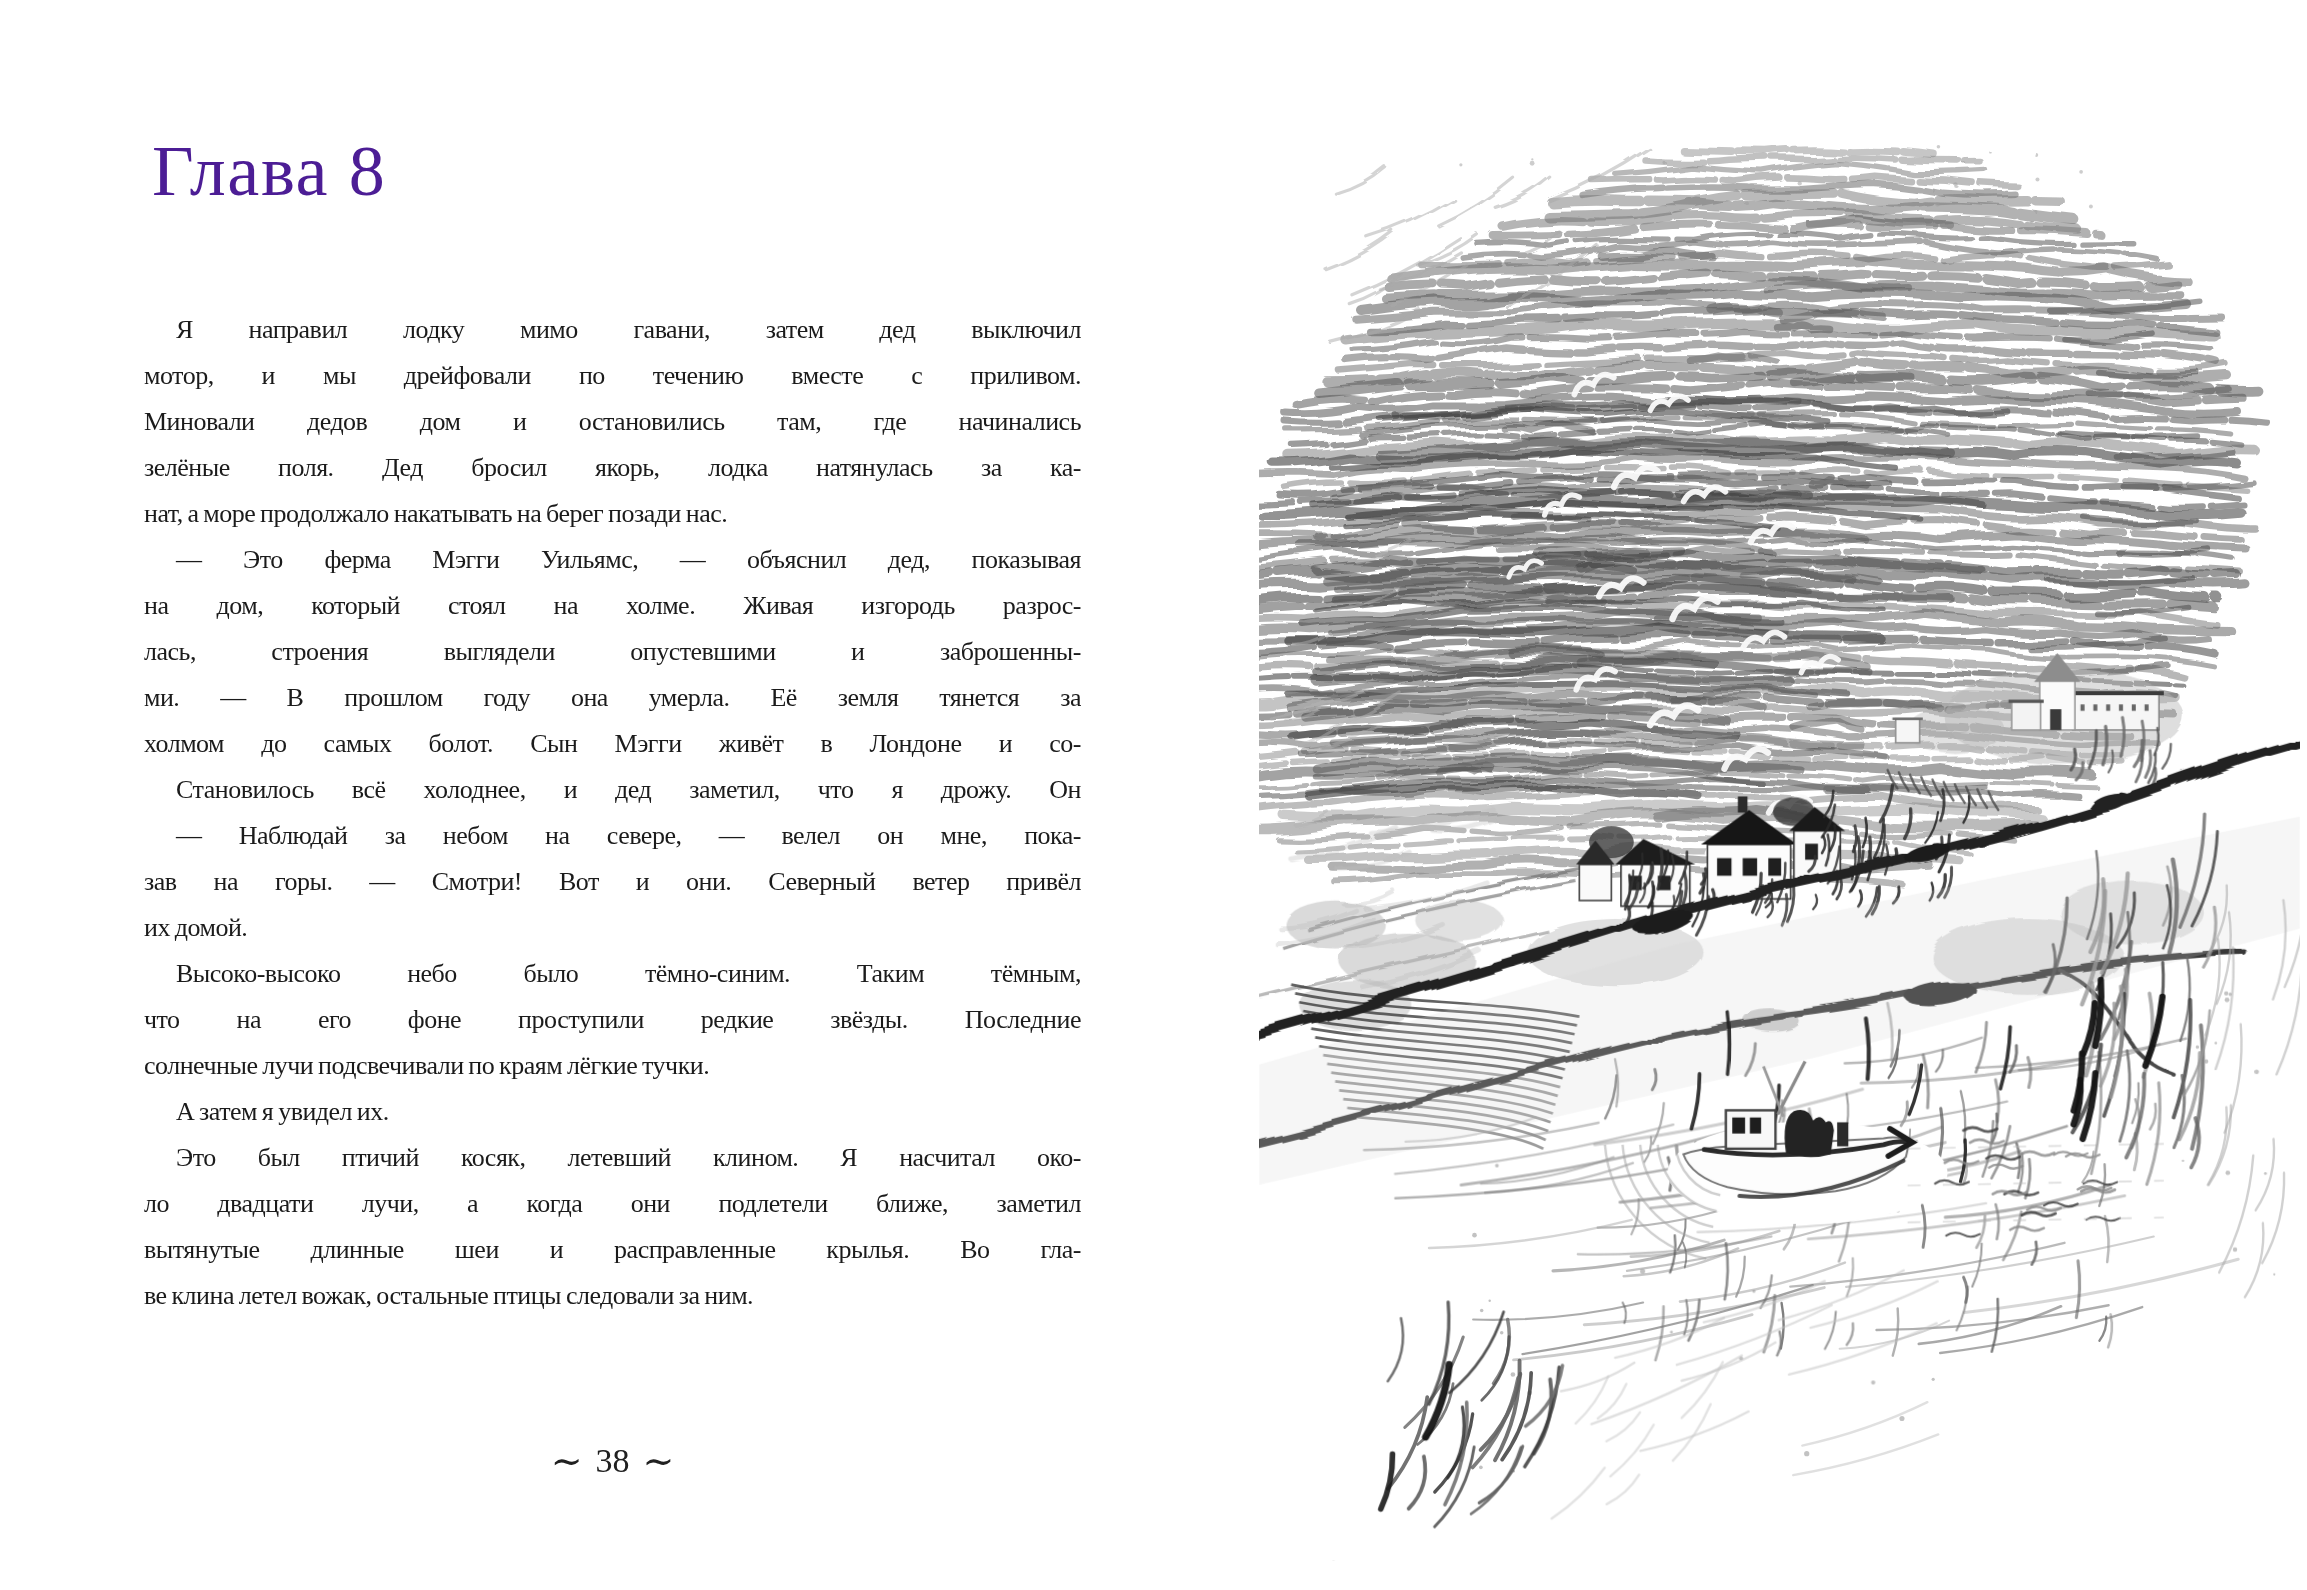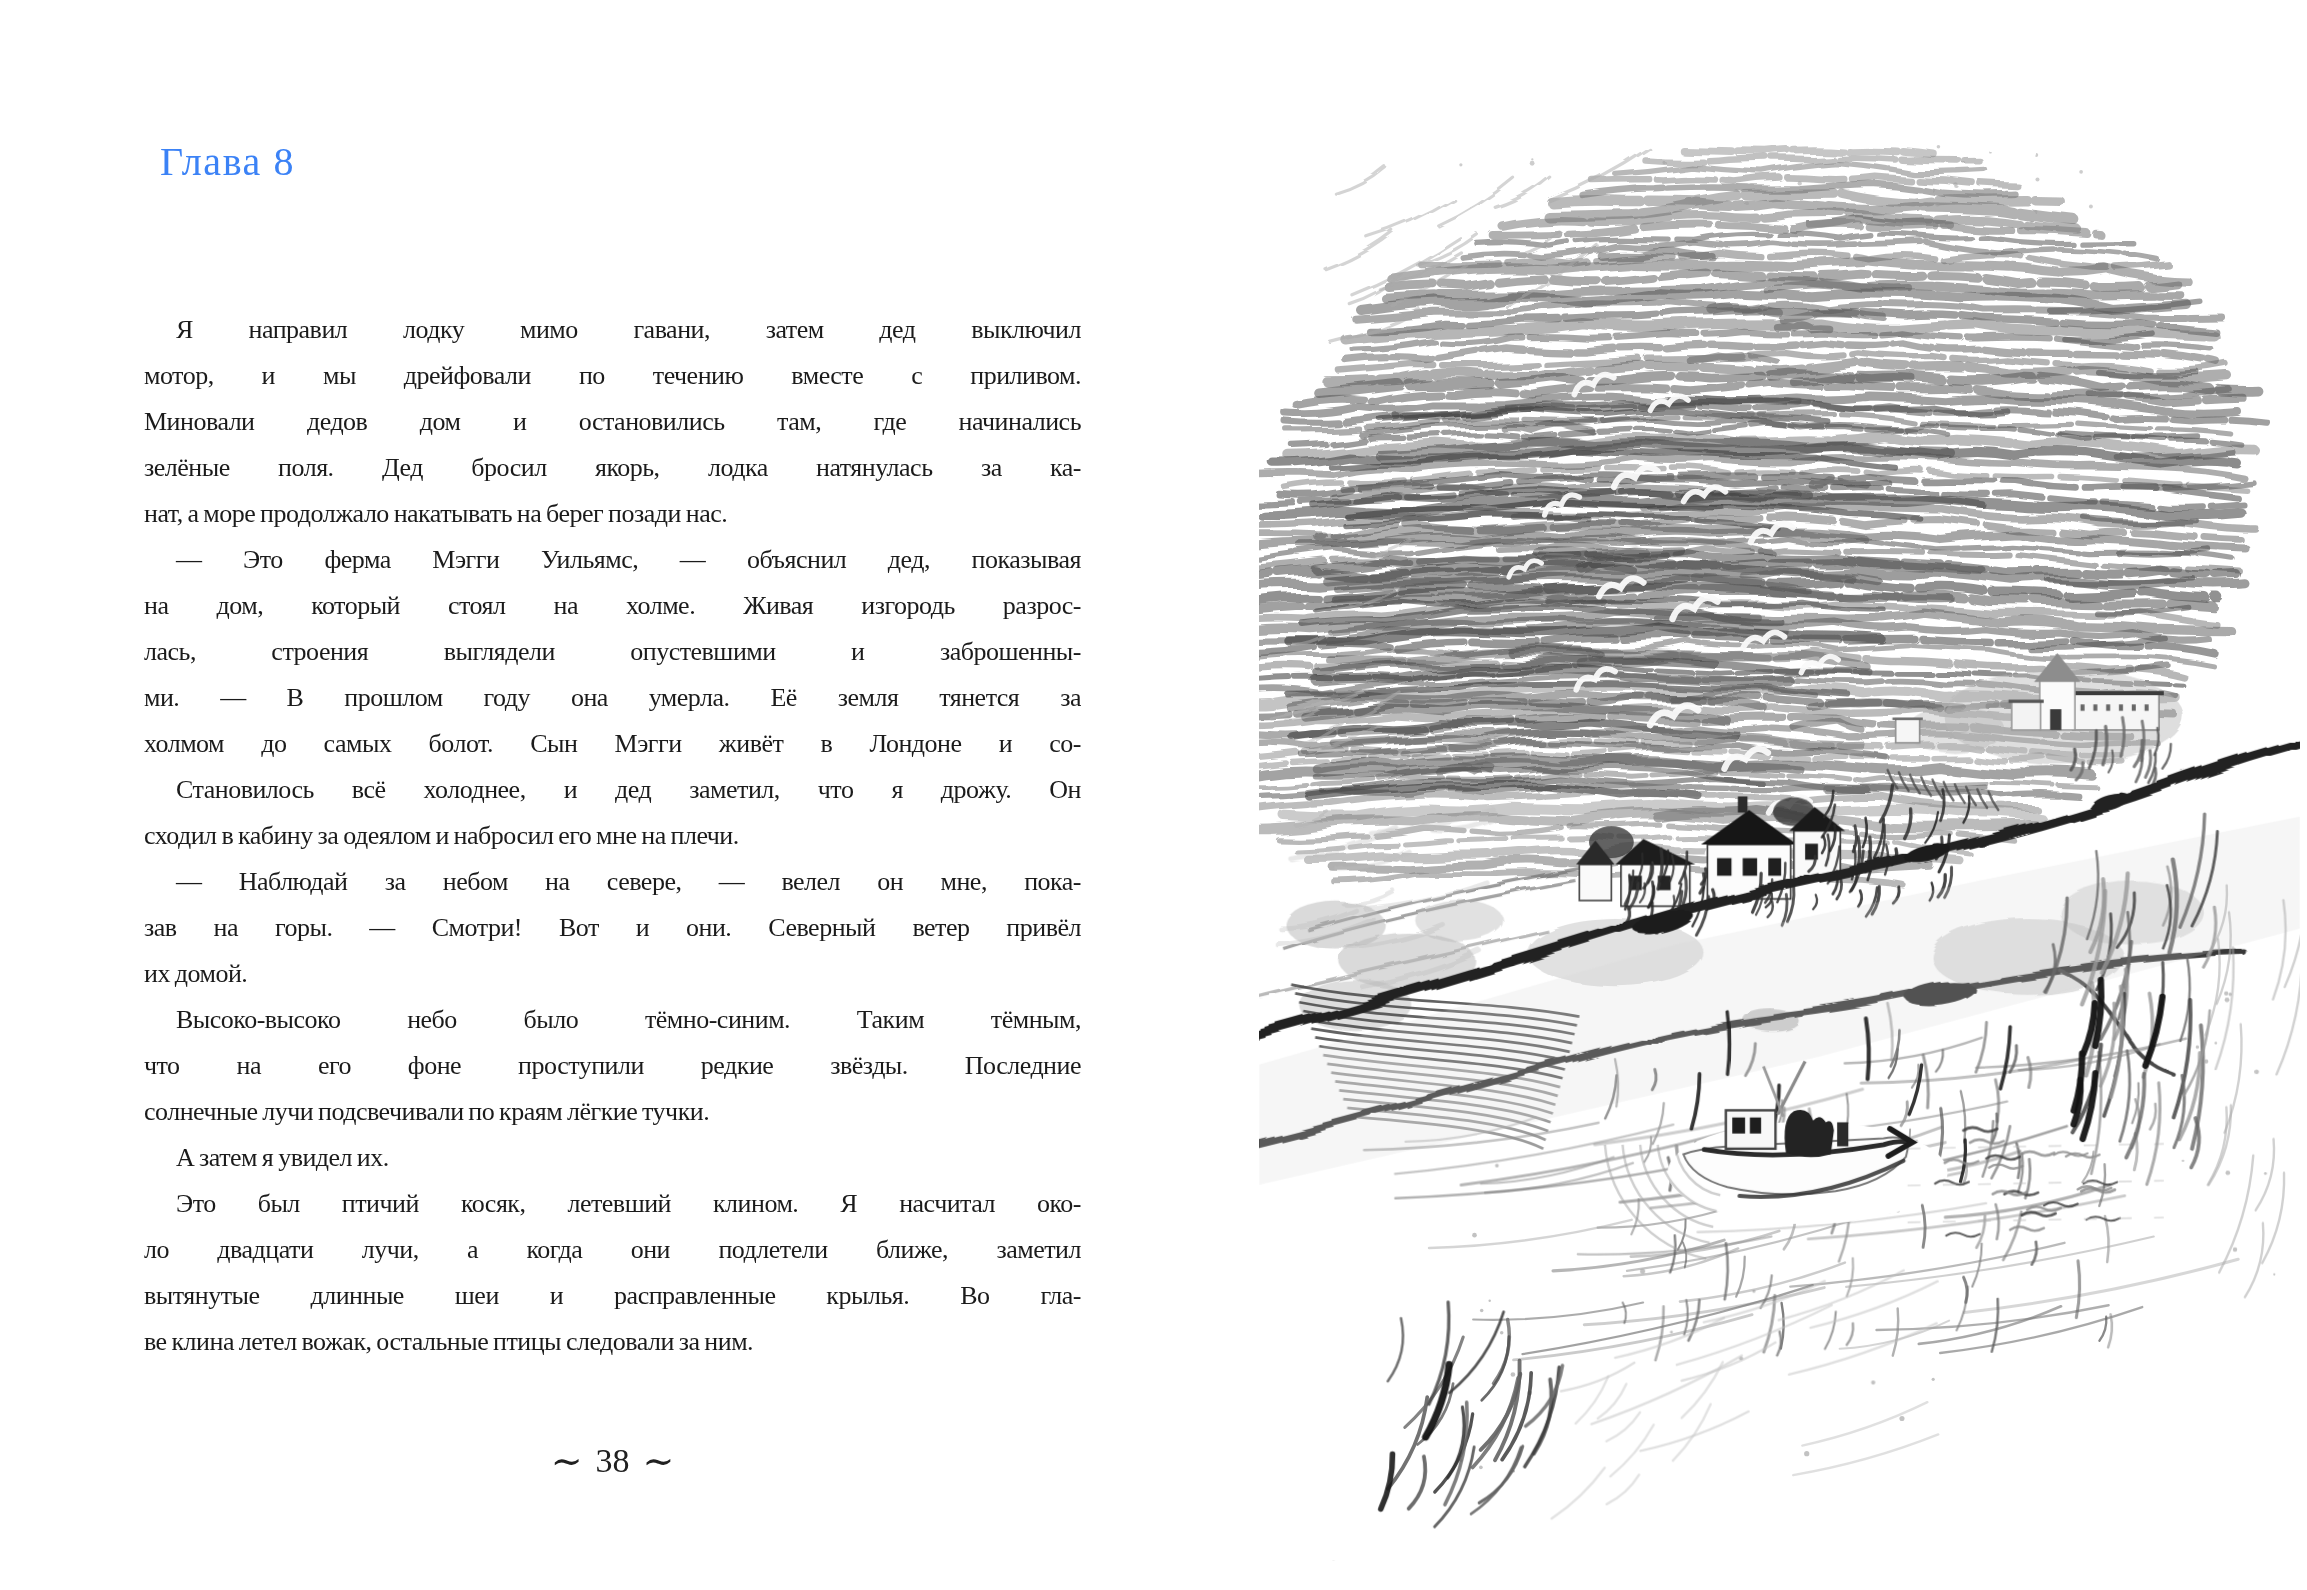--- a/index.html
+++ b/index.html
@@ -10,23 +10,23 @@
     color:#1b1b1b;
     position:relative;
     overflow:hidden;
   }
   .page{position:absolute;top:0;height:1591px;}
   .page-left{left:0;width:1154px;}
   .page-right{left:1154px;width:1154px;}
 
   .chapter-title{
     position:absolute;left:144px;top:122px;
-    margin:16px;
-    font-size:40px;font-weight:400;letter-spacing:1.6px;
-    color:#3b82f6;
+    margin:8px;
+    font-size:72px;font-weight:400;letter-spacing:1.6px;
+    color:#4c1d95;
   }
   .text-column{
     position:absolute;left:144px;top:307px;width:937px;
   }
   .line{
     height:46px;line-height:46px;
     font-size:26px;
     letter-spacing:-0.5px;word-spacing:-1.2px;
     text-align:justify;text-align-last:justify;
     overflow:hidden;
@@ -60,21 +60,20 @@
       <div class="line">мотор, и мы дрейфовали по течению вместе с приливом.</div>
       <div class="line">Миновали дедов дом и остановились там, где начинались</div>
       <div class="line">зелёные поля. Дед бросил якорь, лодка натянулась за ка-</div>
       <div class="line last">нат, а море продолжало накатывать на берег позади нас.</div>
       <div class="line indent">— Это ферма Мэгги Уильямс, — объяснил дед, показывая</div>
       <div class="line">на дом, который стоял на холме. Живая изгородь разрос-</div>
       <div class="line">лась, строения выглядели опустевшими и заброшенны-</div>
       <div class="line">ми. — В прошлом году она умерла. Её земля тянется за</div>
       <div class="line">холмом до самых болот. Сын Мэгги живёт в Лондоне и со-</div>
       <div class="line indent">Становилось всё холоднее, и дед заметил, что я дрожу. Он</div>
-      <div class="line last">сходил в кабину за одеялом и набросил его мне на плечи.</div>
       <div class="line indent">— Наблюдай за небом на севере, — велел он мне, пока-</div>
       <div class="line">зав на горы. — Смотри! Вот и они. Северный ветер привёл</div>
       <div class="line last">их домой.</div>
       <div class="line indent">Высоко-высоко небо было тёмно-синим. Таким тёмным,</div>
       <div class="line">что на его фоне проступили редкие звёзды. Последние</div>
       <div class="line last">солнечные лучи подсвечивали по краям лёгкие тучки.</div>
       <div class="line indent last">А затем я увидел их.</div>
       <div class="line indent">Это был птичий косяк, летевший клином. Я насчитал око-</div>
       <div class="line">ло двадцати лучи, а когда они подлетели ближе, заметил</div>
       <div class="line">вытянутые длинные шеи и расправленные крылья. Во гла-</div>

